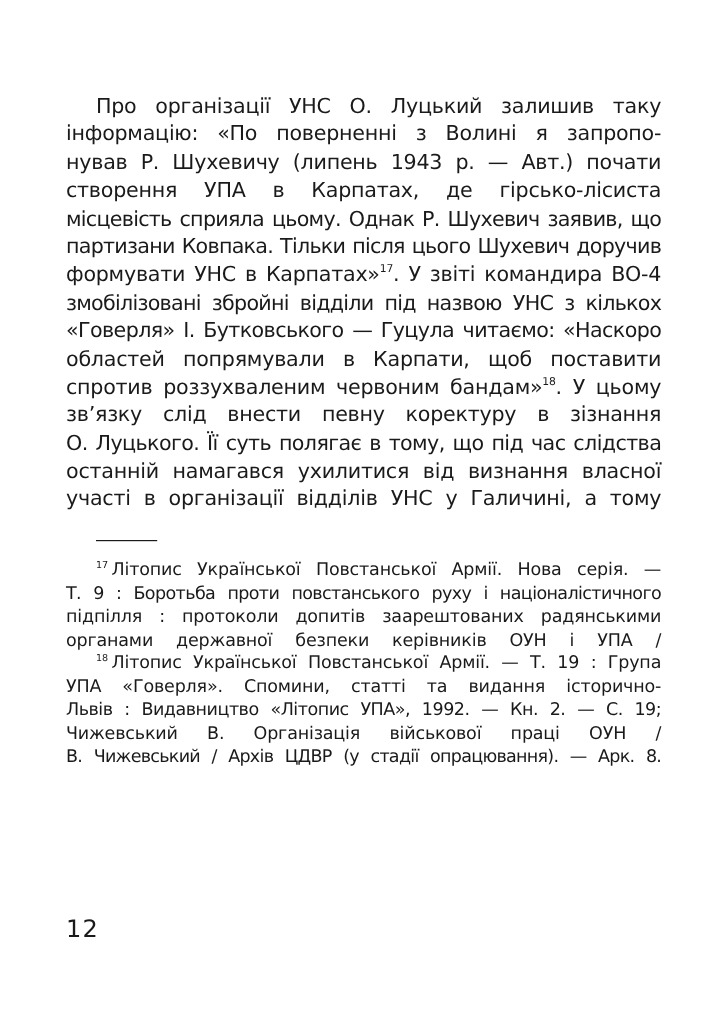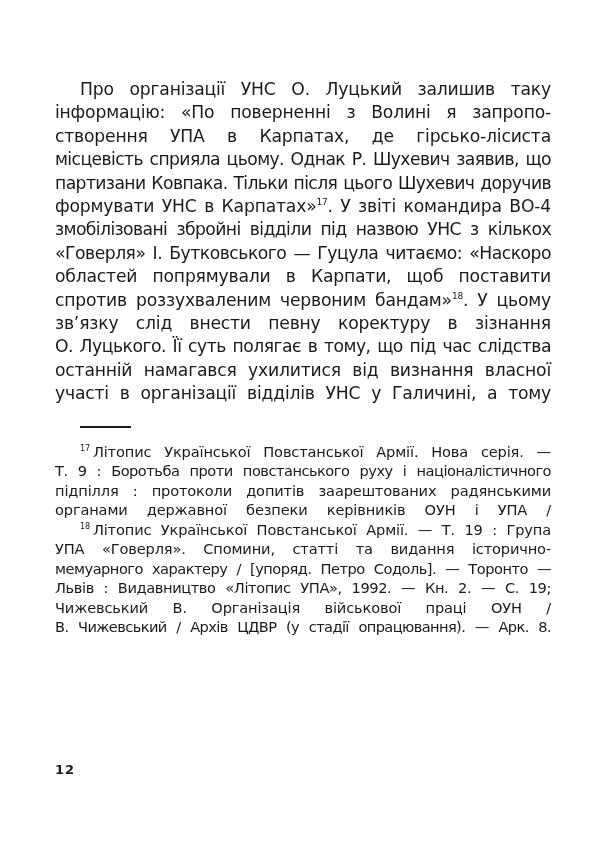--- a/index.html
+++ b/index.html
@@ -68,32 +68,33 @@
     }
     .footnotes sup {
       font-size: 8px;
       vertical-align: 6px;
       margin-right: 3px;
     }
     .page-number {
       position: absolute;
       left: 55px;
       top: 762px;
-      font-size: 13px;
-      font-weight: bold;
+      font-size: 20px;
+      font-weight: normal;
       letter-spacing: 1px;
     }
   </style>
 </head>
 <body>
 
 <div class="page">
   <div class="body-text">
     <span class="line indent">Про організації УНС О. Луцький залишив таку</span>
     <span class="line">інформацію: «По поверненні з Волині я запропо-</span>
+    <span class="line">нував Р. Шухевичу (липень 1943 р. — Авт.) почати</span>
     <span class="line">створення УПА в Карпатах, де гірсько-лісиста</span>
     <span class="line" style="letter-spacing:-0.6px;">місцевість сприяла цьому. Однак Р. Шухевич заявив, що</span>
     <span class="line" style="letter-spacing:-0.6px;">партизани Ковпака. Тільки після цього Шухевич доручив</span>
     <span class="line"><span>формувати УНС в Карпатах»</span><sup>17</sup><span>. У звіті командира ВО-4</span></span>
     <span class="line" style="letter-spacing:-0.6px;">змобілізовані збройні відділи під назвою УНС з кількох</span>
     <span class="line" style="letter-spacing:-0.5px;">«Говерля» І. Бутковського — Гуцула читаємо: «Наскоро</span>
     <span class="line">областей попрямували в Карпати, щоб поставити</span>
     <span class="line"><span>спротив роззухваленим червоним бандам»</span><sup>18</sup><span>. У цьому</span></span>
     <span class="line">зв’язку слід внести певну коректуру в зізнання</span>
     <span class="line" style="letter-spacing:-0.5px;">О. Луцького. Її суть полягає в тому, що під час слідства</span>
@@ -104,20 +105,19 @@
   <div class="rule"></div>
 
   <div class="footnotes">
     <span class="line indent"><sup>17</sup><span>Літопис Української Повстанської Армії. Нова серія. —</span></span>
     <span class="line" style="letter-spacing:-0.5px;">Т. 9 : Боротьба проти повстанського руху і націоналістичного</span>
     <span class="line">підпілля : протоколи допитів заарештованих радянськими</span>
     <span class="line">органами державної безпеки керівників ОУН і УПА /</span>
 
     <span class="line indent"><sup>18</sup><span>Літопис Української Повстанської Армії. — Т. 19 : Група</span></span>
     <span class="line">УПА «Говерля». Спомини, статті та видання історично-</span>
-    <span class="line" style="letter-spacing:-0.5px;">мемуарного характеру / [упоряд. Петро Содоль]. — Торонто —</span>
     <span class="line" style="letter-spacing:-0.4px;">Львів : Видавництво «Літопис УПА», 1992. — Кн. 2. — С. 19;</span>
     <span class="line">Чижевський В. Організація військової праці ОУН /</span>
     <span class="line noteslast" style="letter-spacing:-0.6px;">В. Чижевський / Архів ЦДВР (у стадії опрацювання). — Арк. 8.</span>
   </div>
 </div>
 
 <div class="page-number">12</div>
 
 </body></html>

